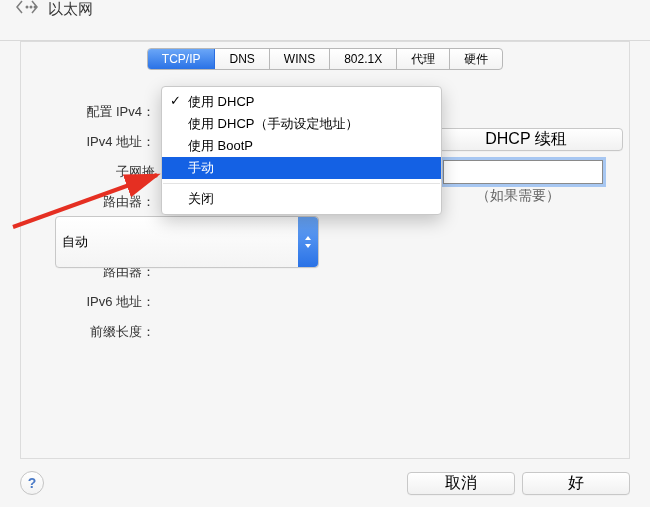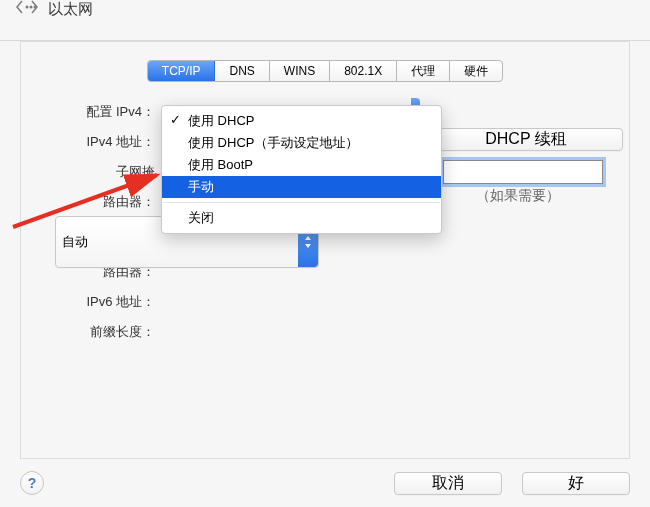--- a/index.html
+++ b/index.html
@@ -1,50 +1,50 @@
 <!DOCTYPE html>
 <html><head>
 <meta charset="utf-8">
 <style>
   html,body{margin:0;padding:0;font-family:"Helvetica Neue",-apple-system,sans-serif;font-size:13px;color:#000;background:#fff}
   .window{width:650px;height:507px;background:#f6f6f6;position:relative;box-sizing:border-box}
   .titlebar{height:40px;display:flex;align-items:flex-start;padding:0 16px;border-bottom:1px solid #d9d9d9}
   .back-icon{width:22px;height:14px;display:flex;align-items:center;justify-content:center;margin-right:10px;color:#666}
   .title{font-size:15px;color:#333}
   .content{border:1px solid #dcdcdc;margin:0 20px;height:418px;background:#f6f6f6;position:relative;box-sizing:border-box}
-  .tabs{display:flex;justify-content:center;margin-top:18px}
+  .tabs{display:flex;justify-content:center;margin-top:6px}
   .tabbar{display:flex;border:1px solid #b8b8b8;border-radius:4px;overflow:hidden;height:20px;background:linear-gradient(#fff,#f3f3f3)}
   .tab{padding:1px 14px;font-size:12px;border-right:1px solid #b8b8b8;display:flex;align-items:center;cursor:default;white-space:nowrap}
   .tab:last-child{border-right:none}
   .tab.active{background:linear-gradient(#6aa6f7,#2a72e6);color:#fff;border-right-color:#2a6de0}
   .form{position:absolute;top:56px;left:34px;right:20px}
   .row{display:flex;align-items:center;height:28px;margin-bottom:2px}
   .label{width:100px;text-align:right;margin-right:16px;color:#333;font-size:13px}
   .row.space{margin-top:12px}
   .select{position:relative;width:250px;height:22px;border:1px solid #c8c8c8;border-radius:4px;background:linear-gradient(#fff,#f4f4f4);display:flex;align-items:center;padding:14px 6px;box-shadow:0 0.5px 0 rgba(0,0,0,.05)}
   .select .caret{position:absolute;right:0;top:0;bottom:0;width:20px;background:linear-gradient(#6aa6f7,#2a72e6);border-top-right-radius:4px;border-bottom-right-radius:4px;display:flex;align-items:center;justify-content:center}
   .select .caret svg{width:8px;height:12px;fill:#fff}
   .select-text{font-size:13px;color:#000}
   .floating-select-cap{position:absolute;top:56px;left:390px;width:9px;height:23px;background:linear-gradient(#6aa6f7,#2a72e6);border-top-right-radius:4px;border-bottom-right-radius:4px}
-  .dropdown{position:absolute;top:63px;left:140px;width:279px;background:#fff;border:1px solid #c9c9c9;border-radius:4px;box-shadow:0 6px 18px rgba(0,0,0,.22);padding:4px 0;z-index:10}
+  .dropdown{position:absolute;top:44px;left:140px;width:279px;background:#fff;border:1px solid #c9c9c9;border-radius:4px;box-shadow:0 6px 18px rgba(0,0,0,.22);padding:4px 0;z-index:10}
   .dropdown .item{height:22px;display:flex;align-items:center;padding:0 8px 0 26px;font-size:13px;position:relative;cursor:default}
   .dropdown .item.checked::before{content:"✓";position:absolute;left:8px;top:2px;font-size:13px}
   .dropdown .item.selected{background:#1461e4;color:#fff}
   .dropdown .sep{height:1px;background:#e3e3e3;margin:4px 1px}
   .arrow{position:absolute;top:130px;left:-10px;z-index:20;pointer-events:none}
   .right-side{position:absolute;top:86px;left:408px}
   .btn{height:21px;border:1px solid #c8c8c8;border-radius:4px;background:linear-gradient(#fff,#f1f1f1);padding:0 16px;font-size:16px;display:inline-flex;align-items:center;justify-content:center;box-shadow:0 0.5px 0 rgba(0,0,0,.05);cursor:default}
   .dhcp-btn{width:160px;justify-content:center}
   .d-label{position:absolute;top:120px;left:400px;font-size:13px}
   .client-input{position:absolute;top:118px;left:422px;width:154px;height:20px;border:1px solid #8a8a8a;box-shadow:0 0 0 3px #a7c7f2;background:#fff}
   .hint{position:absolute;top:145px;left:455px;font-size:14px;color:#666}
   .footer{position:absolute;bottom:0;left:0;right:0;height:48px;display:flex;align-items:center;padding:0 20px}
   .help{width:22px;height:22px;border:1px solid #c5c5c5;border-radius:50%;display:flex;align-items:center;justify-content:center;color:#4a7ac7;background:linear-gradient(#fff,#f2f2f2);font-size:14px;font-weight:600}
   .footer .spacer{flex:1}
-  .footer .btn{width:74px;margin-left:20px;justify-content:center}
+  .footer .btn{width:74px;margin-left:7px;justify-content:center}
 </style>
 </head>
 <body>
 
 <div class="window">
 
   <div class="titlebar">
     <span class="back-icon">
       <svg width="22" height="14" viewBox="0 0 22 14">
           <path d="M6 1 L1 7 L6 13" stroke="#7d7d7d" stroke-width="1.5" fill="none"></path>

